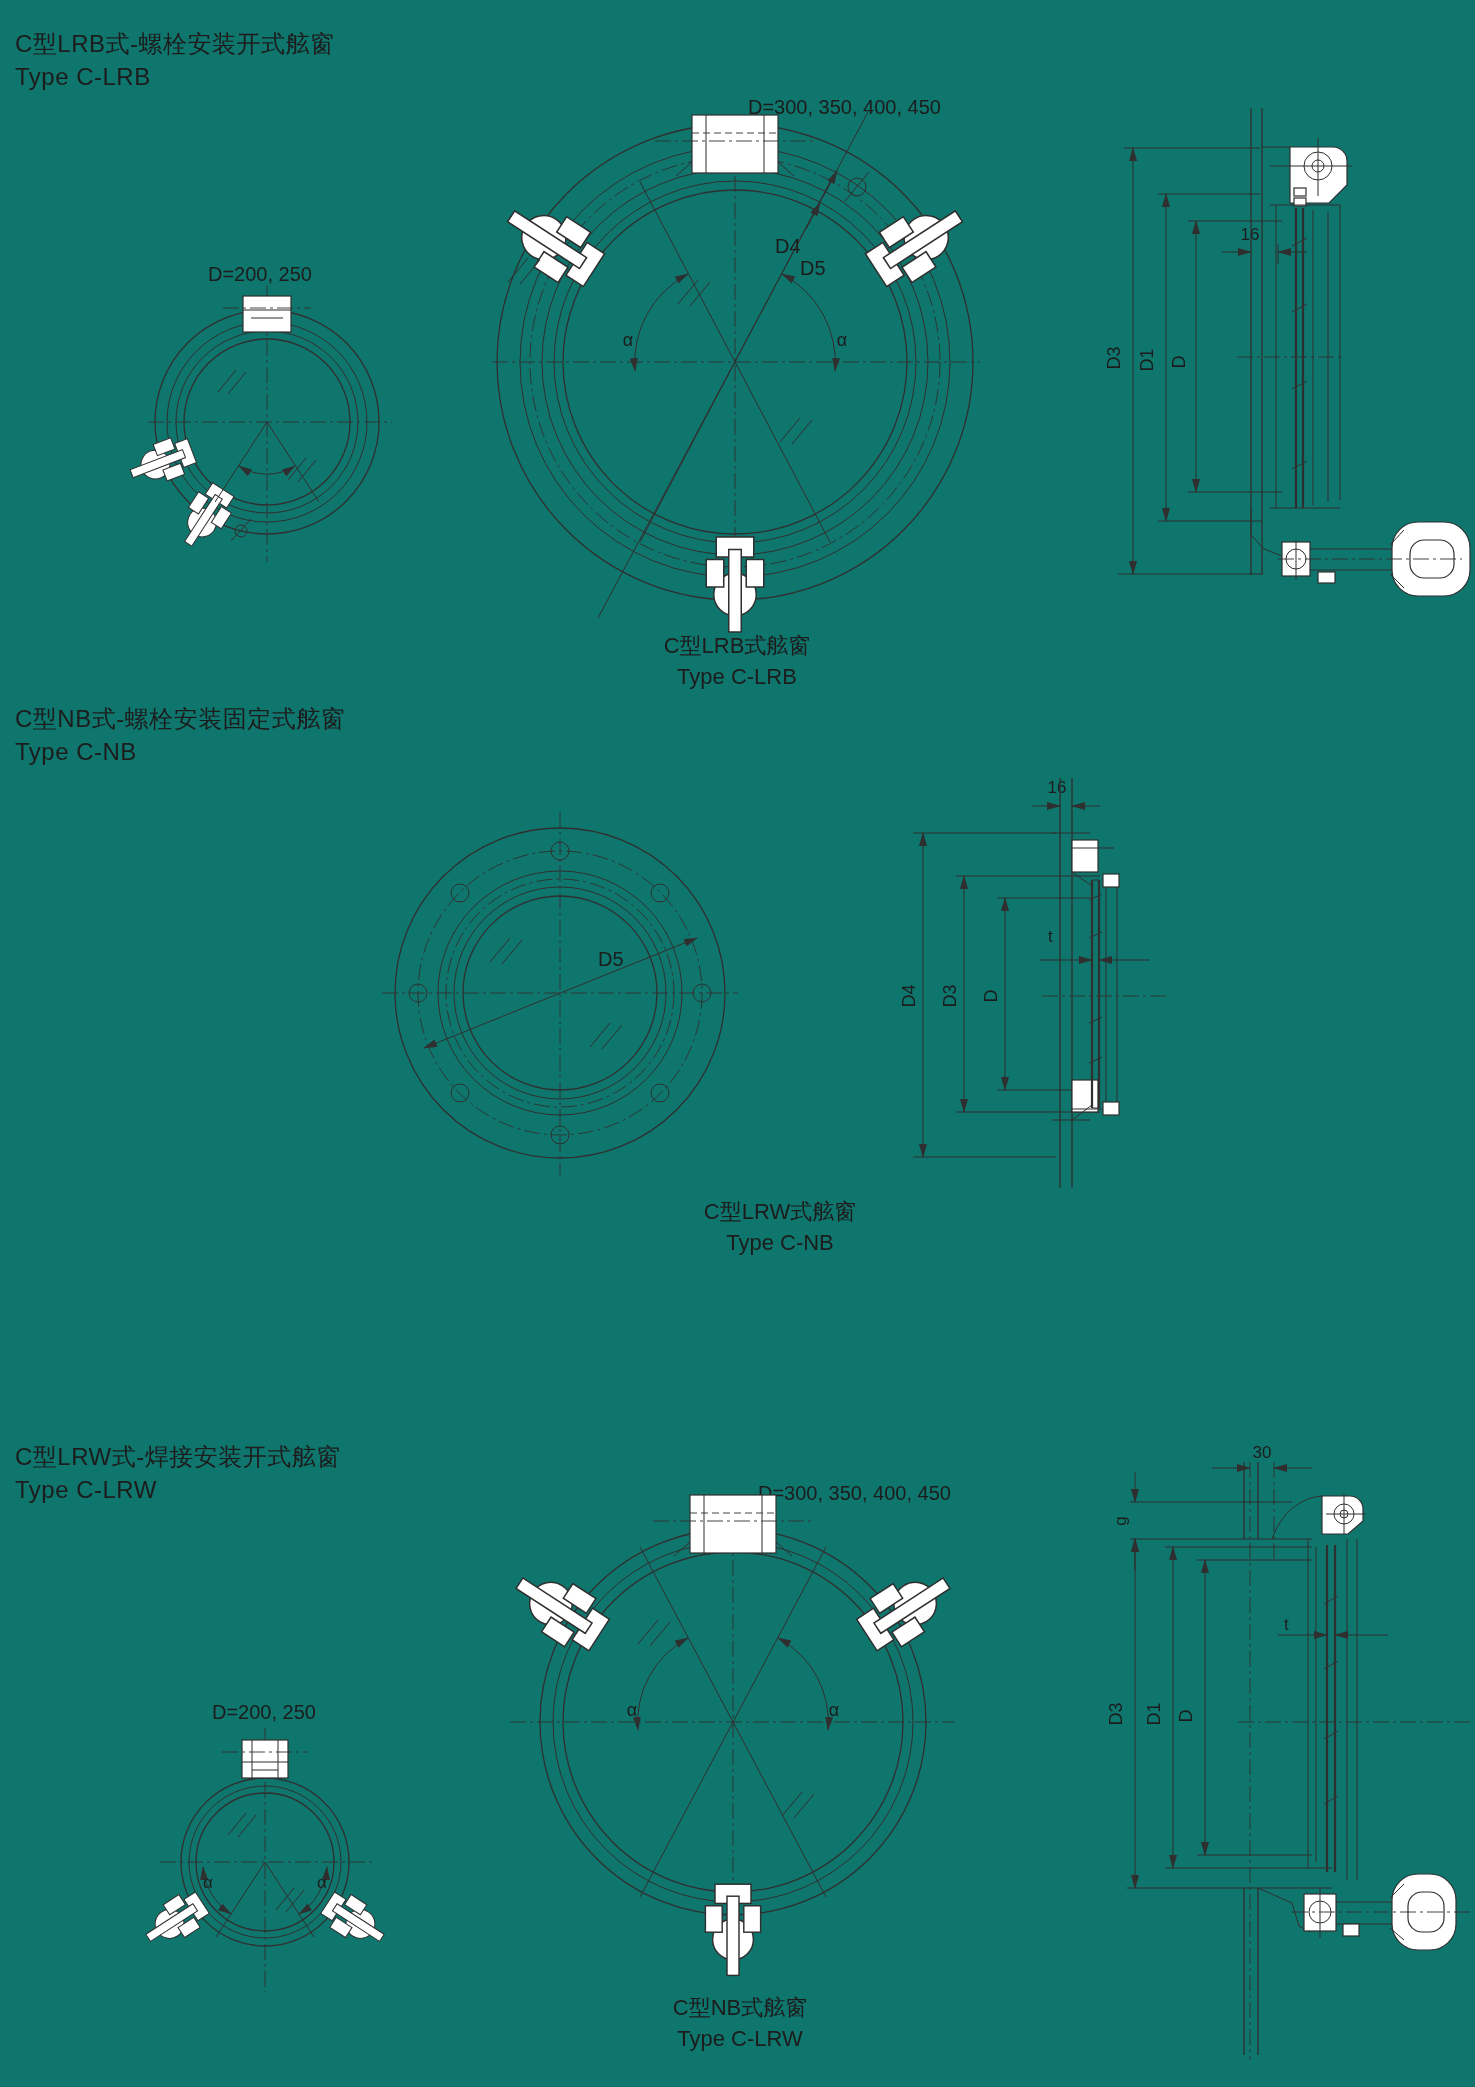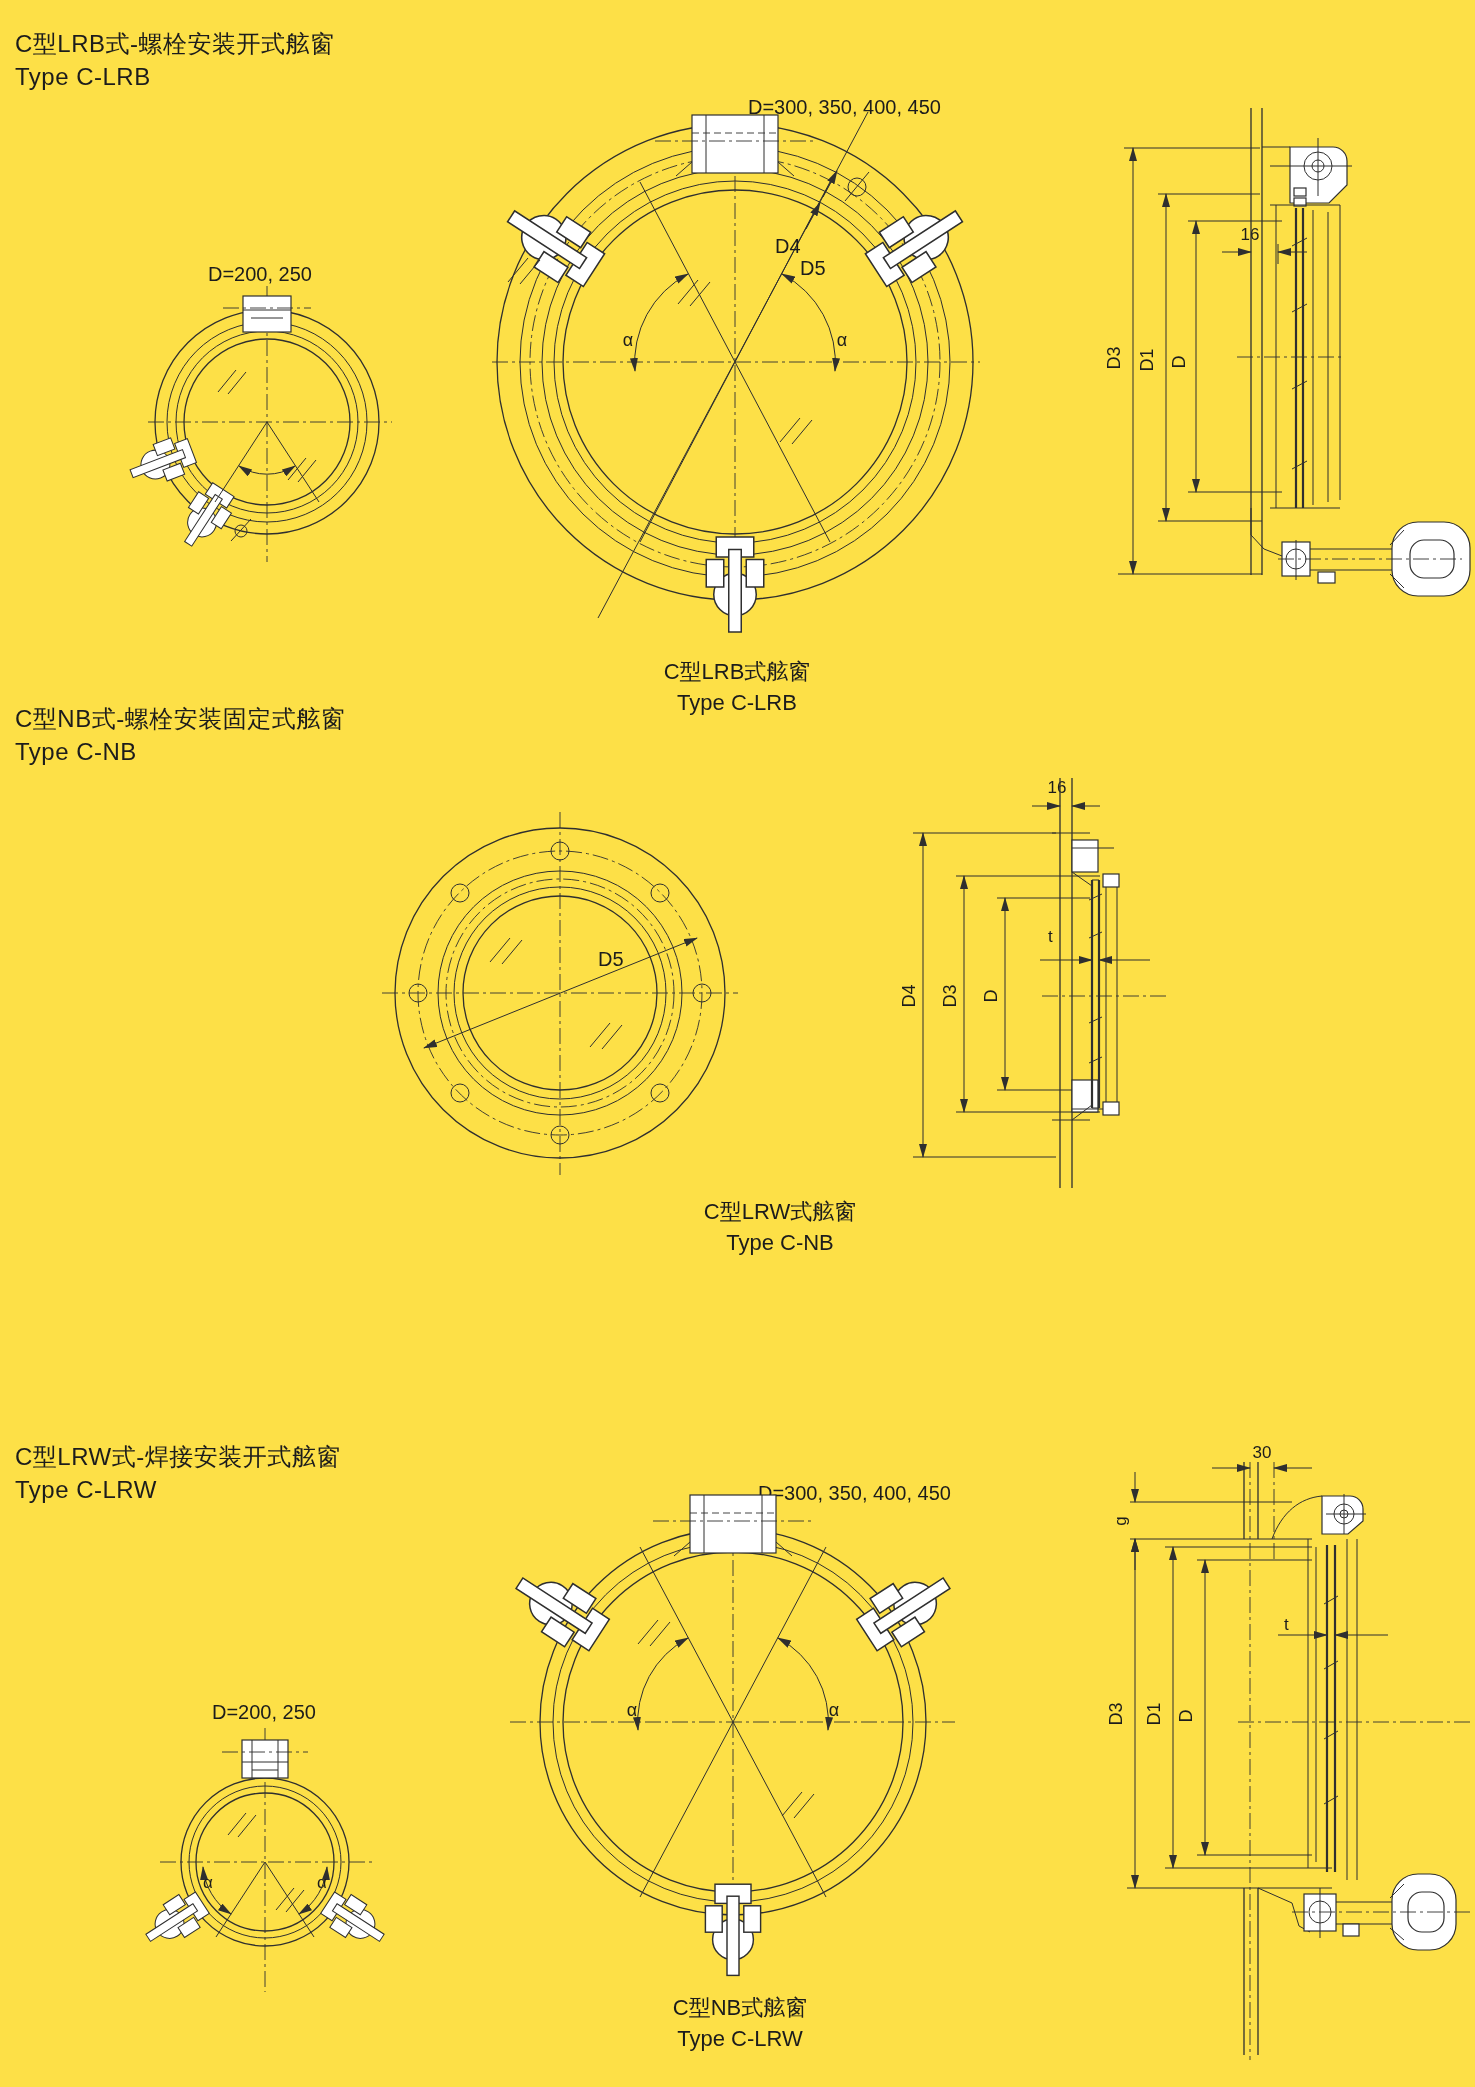--- a/index.html
+++ b/index.html
@@ -1,16 +1,16 @@
 <!DOCTYPE html>
 <html><head>
 <meta charset="utf-8">
 <style>
   html,body{margin:0;padding:0;background:#f2f2f2;}
-  .page{position:relative;width:1475px;height:2087px;background:#fde047;overflow:hidden;
+  .page{position:relative;width:1475px;height:2087px;background:#0f766e;overflow:hidden;
         font-family:"Liberation Sans", sans-serif;color:#1c1c1c;}
   .heading{position:absolute;left:15px;line-height:33px;font-size:24px;font-weight:500;letter-spacing:0.5px;}
   .heading .en{font-weight:400;}
   .caption{position:absolute;width:320px;text-align:center;line-height:31px;font-size:22px;font-weight:500;}
   .caption .en{font-weight:400;}
   .heading span,.caption span{display:block;}
   svg{position:absolute;left:0;top:0;}
   .ln{stroke:#2f2f2f;fill:none;stroke-width:1.3;}
   .thin{stroke:#2f2f2f;fill:none;stroke-width:1;}
   .hv{stroke:#2f2f2f;fill:none;stroke-width:2.2;}
@@ -32,21 +32,21 @@
   </div>
   <div class="heading" style="top:702px;">
     <span class="zh">C型NB式-螺栓安装固定式舷窗</span>
     <span class="en">Type C-NB</span>
   </div>
   <div class="heading" style="top:1440px;">
     <span class="zh">C型LRW式-焊接安装开式舷窗</span>
     <span class="en">Type C-LRW</span>
   </div>
 
-  <div class="caption" style="left:577px;top:656px;">
+  <div class="caption" style="left:577px;top:630px;">
     <span class="zh">C型LRB式舷窗</span>
     <span class="en">Type C-LRB</span>
   </div>
   <div class="caption" style="left:620px;top:1196px;">
     <span class="zh">C型LRW式舷窗</span>
     <span class="en">Type C-NB</span>
   </div>
   <div class="caption" style="left:580px;top:1992px;">
     <span class="zh">C型NB式舷窗</span>
     <span class="en">Type C-LRW</span>

